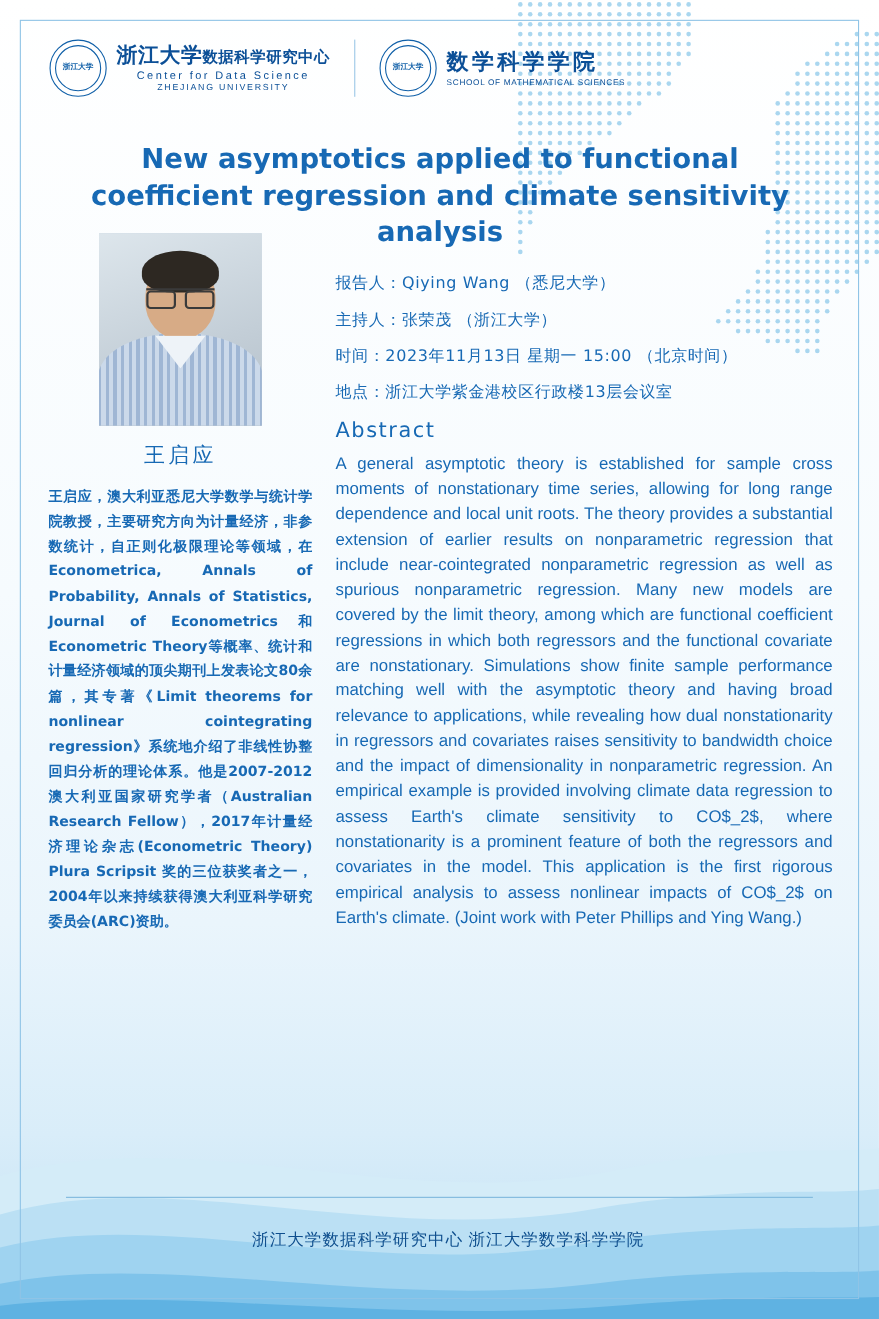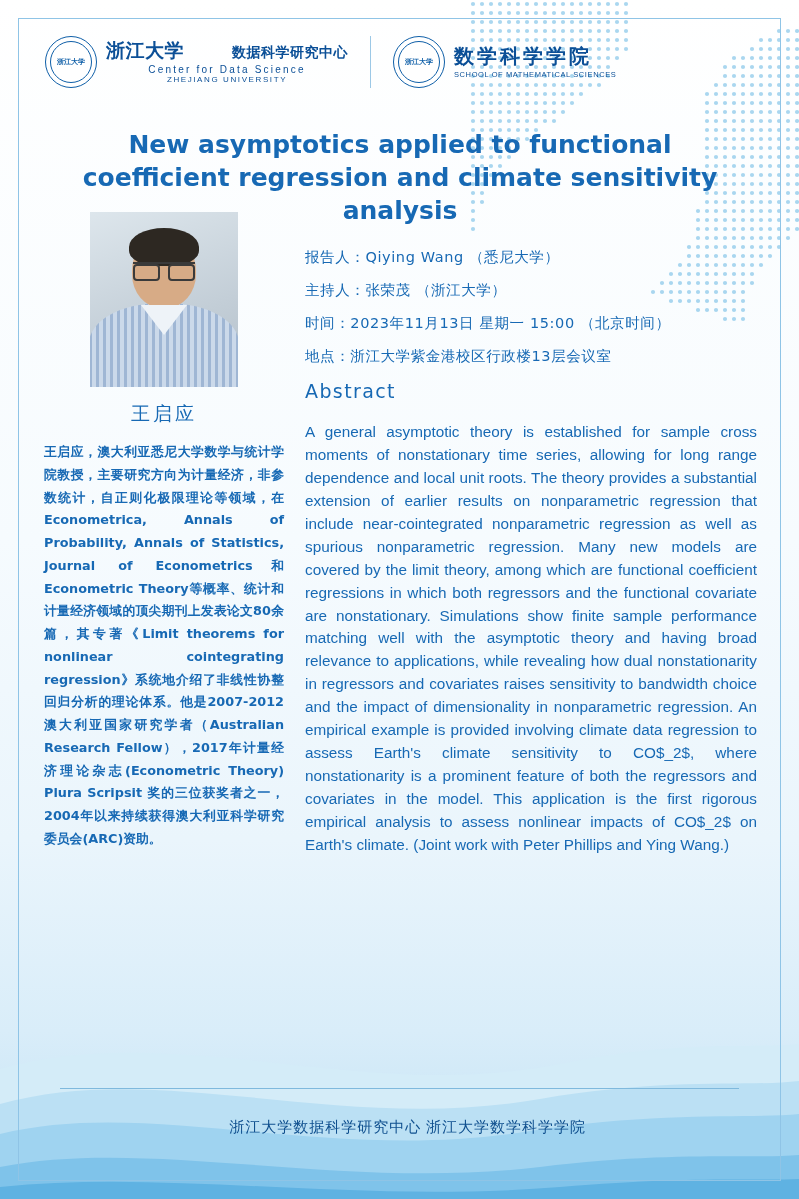--- a/index.html
+++ b/index.html
@@ -97,21 +97,20 @@
     font-size: 19px;
     font-weight: bold;
     color: #0b4f97;
     letter-spacing: 0.5px;
     line-height: 1.1;
     white-space: nowrap;
   }
   .logo-text .cn-name .small {
     font-size: 14px;
     font-weight: bold;
-    margin-left: 48px;
   }
   .logo-text .en-name {
     font-size: 10px;
     color: #0b4f97;
     letter-spacing: 2.2px;
     text-align: center;
     margin-top: 3px;
     white-space: nowrap;
   }
   .logo-text .en-sub {
@@ -267,21 +266,21 @@
     white-space: nowrap;
   }
   .abstract-head {
     margin-top: 14px;
     font-family: "DejaVu Sans", sans-serif;
     font-size: 19px;
     color: #1769b4;
     letter-spacing: 1.4px;
   }
   .abstract-body {
-    margin-top: 19px;
+    margin-top: 9px;
     font-size: 15.3px;
     color: #1769b4;
     line-height: 1.5;
     text-align: justify;
     text-align-last: left;
   }
 
   
   .footer-rule {
     position: absolute;

